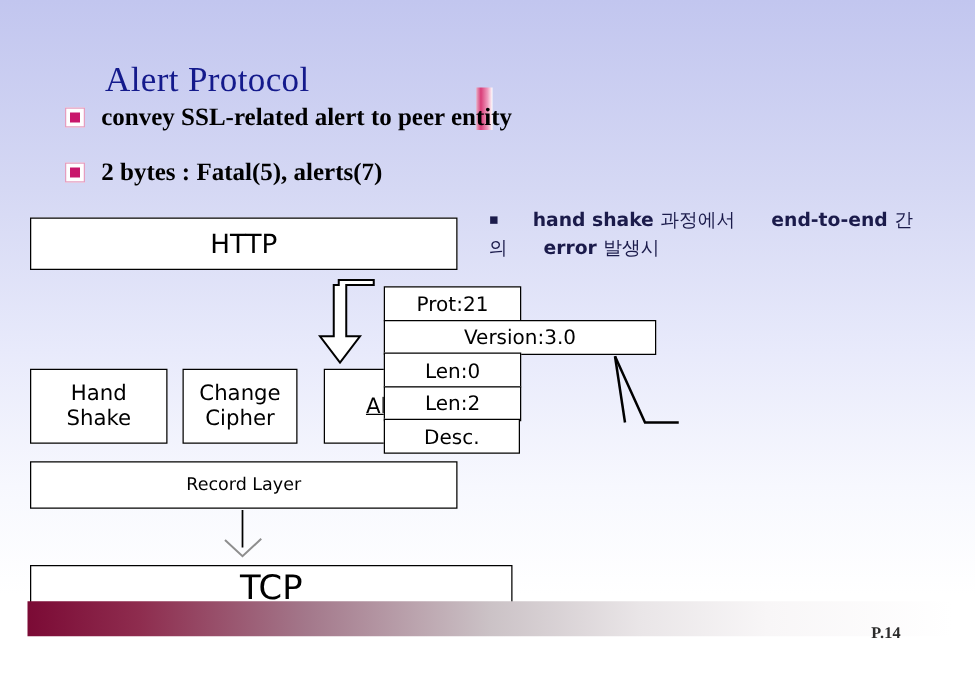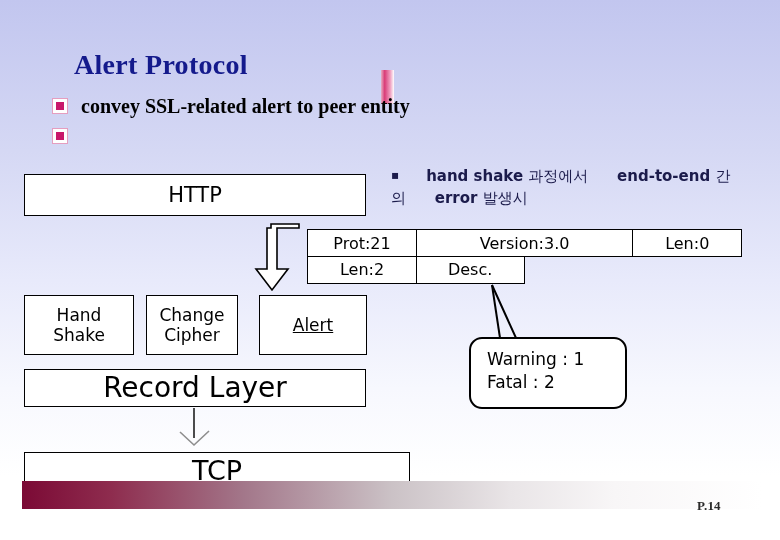--- a/index.html
+++ b/index.html
@@ -16,24 +16,24 @@
     position: relative;
     width: 780px;
     height: 540px;
     background: linear-gradient(180deg, #c2c6ef 0%, #d5d8f4 28%, #e8eafb 52%, #f7f8fe 72%, #ffffff 88%, #ffffff 100%);
     overflow: hidden;
   }
 
   
   #title {
     position: absolute;
-    left: 74px;
+    left: 84px;
     top: 49px;
     font-family: "Liberation Serif", serif;
-    font-weight: bold;
+    font-weight: normal;
     font-size: 28px;
     color: #141a8c;
     letter-spacing: 0.3px;
     white-space: nowrap;
   }
 
   
   #accent-bar {
     position: absolute;
     left: 381px;
@@ -44,21 +44,21 @@
   }
 
   
   .bullet-row {
     position: absolute;
     left: 52px;
     display: flex;
     align-items: center;
     white-space: nowrap;
   }
-  #bullet-1 { top: 96px; }
+  #bullet-1 { top: 84px; }
   #bullet-2 { top: 128px; }
 
   .bullet-marker {
     width: 16px;
     height: 16px;
     border: 1.5px solid #e59ec0;
     background: #ffffff;
     box-sizing: border-box;
     display: inline-block;
     position: relative;
@@ -113,33 +113,33 @@
     font-family: "DejaVu Sans", sans-serif;
     font-size: 17px;
     color: #000000;
     line-height: 1.18;
   }
 
   #box-http   { left: 24px;  top: 174px; width: 342px; height: 42px; font-size: 21px; }
   #box-hand   { left: 24px;  top: 295px; width: 110px; height: 60px; }
   #box-change { left: 146px; top: 295px; width: 92px; height: 60px; }
   #box-alert  { left: 259px; top: 295px; width: 108px; height: 60px; text-decoration: underline; }
-  #box-record { left: 24px;  top: 369px; width: 342px; height: 38px; font-size: 28px; }
+  #box-record { left: 24px;  top: 369px; width: 342px; height: 38px; font-size: 14px; }
   #box-tcp    { left: 24px;  top: 452px; width: 386px; height: 38px; font-size: 27px; }
 
   
   #pdu-table {
     position: absolute;
     left: 307px;
     top: 229px;
     font-family: "DejaVu Sans", sans-serif;
     font-size: 16px;
     color: #000;
   }
-  #pdu-table .trow { display: flex; }
+  #pdu-table .trow { display: flex; flex-direction: column; }
   #pdu-table .cell {
     box-sizing: border-box;
     border: 1.4px solid #000;
     background: #ffffff;
     height: 28px;
     display: flex;
     align-items: center;
     justify-content: center;
     margin-right: -1.4px;
     margin-bottom: -1.4px;
@@ -214,20 +214,21 @@
   <div id="title">Alert Protocol</div>
 
   <div id="accent-bar"></div>
 
   <div class="bullet-row" id="bullet-1">
     <span class="bullet-marker"></span>
     <span class="bullet-text">convey SSL-related alert to peer entity</span>
   </div>
   <div class="bullet-row" id="bullet-2">
     <span class="bullet-marker"></span>
+    <span class="bullet-text">2 bytes : Fatal(5), alerts(7)</span>
   </div>
 
   <div id="note">
     <span class="sq">▪</span><span class="bold">hand shake </span><span>과정에서 </span><span class="bold">end-to-end </span><span>간</span><br><span>의 </span><span class="bold">error </span><span>발생시</span>
   </div>
 
   <div class="dbox" id="box-http">
     <span>HTTP</span>
   </div>
 
@@ -262,24 +263,20 @@
       <div class="cell c-prot">Prot:21</div>
       <div class="cell c-version">Version:3.0</div>
       <div class="cell c-len0">Len:0</div>
     </div>
     <div class="trow">
       <div class="cell c-len2">Len:2</div>
       <div class="cell c-desc">Desc.</div>
     </div>
   </div>
 
-  <div id="callout">
-    <div>Warning : 1</div>
-    <div>Fatal : 2</div>
-  </div>
 
   <svg id="connectors" viewBox="0 0 780 540" xmlns="http://www.w3.org/2000/svg">
 
     <polygon points="271,224 299,224 299,228 277,228 277,269 288,269 272,290 256,269 267,269 267,228 271,228" fill="#ffffff" stroke="#000000" stroke-width="1.6" stroke-linejoin="miter"></polygon>
 
     <g>
       <line x1="194" y1="408" x2="194" y2="438" stroke="#000000" stroke-width="1.4"></line>
       <polyline points="180,432 194,445 209,431" fill="none" stroke="#8e8e8e" stroke-width="1.6"></polyline>
     </g>
 

